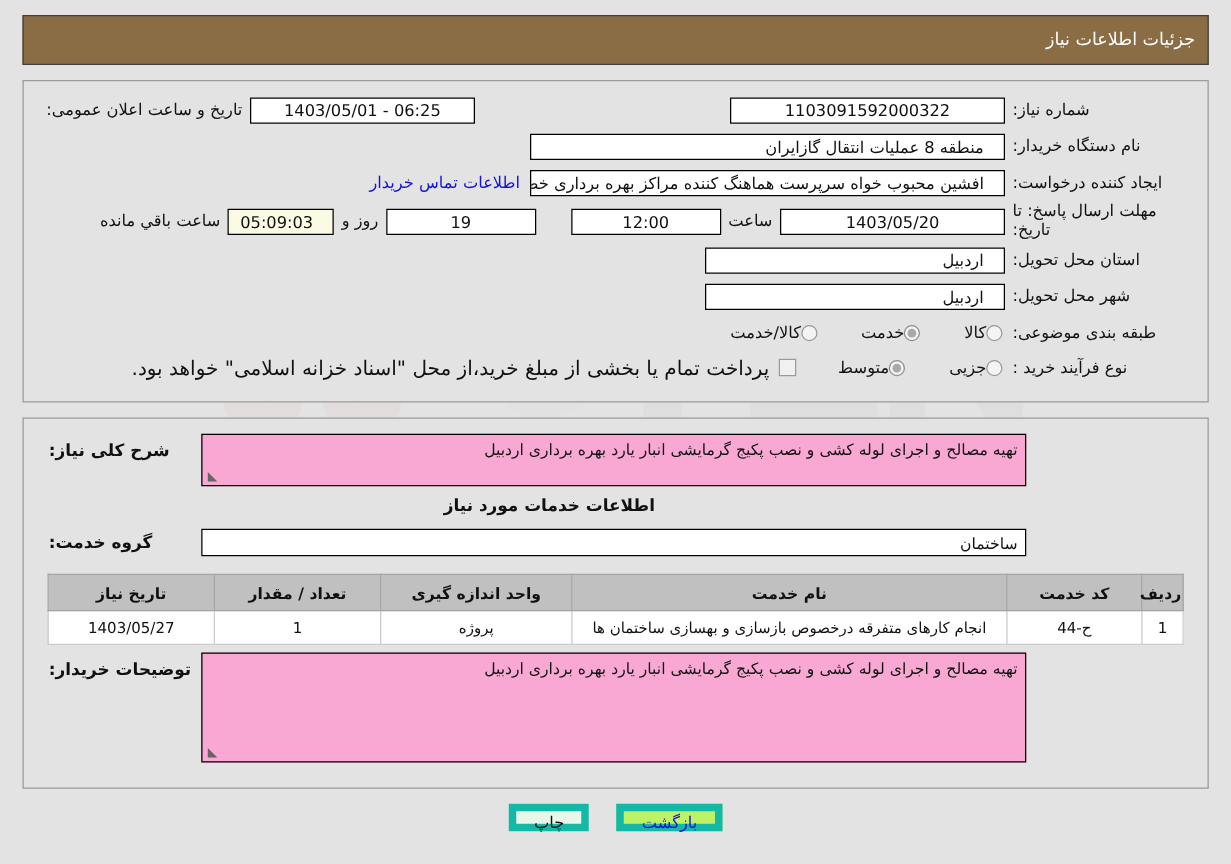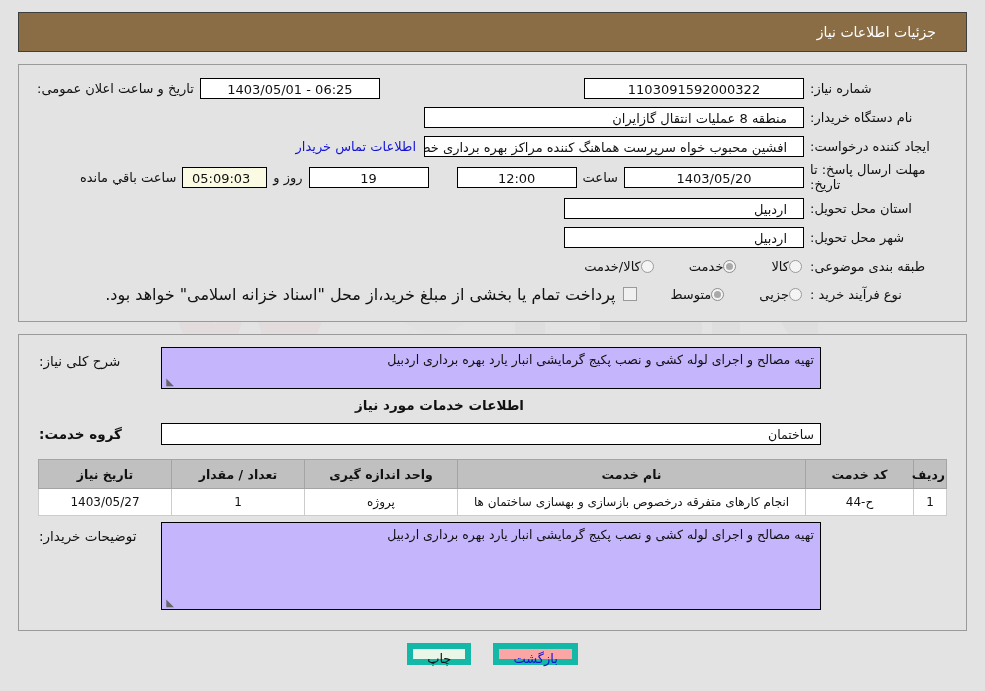--- a/index.html
+++ b/index.html
@@ -20,21 +20,21 @@
   
   .titlebar{
     margin:12px 18px 0 18px;
     height:40px;
     background:#8a6d45;
     border:1px solid #3f3f3f;
     display:flex;align-items:center;justify-content:flex-start;
     box-sizing:border-box;
   }
   .titlebar .t{
-    color:#ffffff;font-size:14px;padding-right:30px;letter-spacing:.2px;
+    color:#ffffff;font-size:14px;padding-right:10px;letter-spacing:.2px;
   }
 
   
   .panel{
     margin:12px 18px 0 18px;
     border:1px solid #9a9a9a;
     background:#e3e3e3;
     box-sizing:border-box;
     position:relative;
   }
@@ -100,25 +100,25 @@
   .cb{
     width:14px;height:14px;border:1px solid #9a9a9a;background:#f0f0f0;
     box-sizing:border-box;display:inline-block;
   }
   .note{font-size:16px;color:#111;margin-right:8px;white-space:nowrap;}
 
   
   .ta-row{display:flex;align-items:flex-start;margin-bottom:6px;}
   .ta-lbl{
     width:130px;flex:0 0 130px;text-align:left;padding-left:8px;
-    font-weight:normal;font-size:13.5px;color:#111;padding-top:6px;
+    font-weight:bold;font-size:13.5px;color:#111;padding-top:6px;
     box-sizing:border-box;
   }
   .ta{
-    border:1px solid #000;background:#c4b5fd;
+    border:1px solid #000;background:#f9a8d4;
     width:660px;height:42px;
     font-size:12.5px;color:#111;
     padding:4px 6px 0 6px;
     box-sizing:border-box;text-align:right;
     position:relative;overflow:hidden;
   }
   .ta.big{height:88px;}
   .grip{
     position:absolute;left:2px;bottom:1px;
     width:10px;height:10px;
@@ -170,21 +170,21 @@
     gap:22px;margin-top:12px;
   }
   .btn{
     border:6px solid #14b8a6;
     height:22px;line-height:20px;
     min-width:62px;padding:0 14px;
     font-size:13px;cursor:pointer;
     box-sizing:border-box;text-align:center;
   }
   .btn.print{background:#e9f7e9;color:#111;}
-  .btn.back{background:#fca5a5;color:#1313d6;}
+  .btn.back{background:#bef264;color:#1313d6;}
 </style>
 </head>
 <body>
 
 <div class="watermark">
   <svg width="985" height="250" viewBox="0 0 985 250" xmlns="http://www.w3.org/2000/svg">
     <g opacity="0.22">
       <path d="M150 120 L195 120 L215 205 L238 120 L262 120 L285 205 L305 120 L350 120 L310 235 L268 235 L250 175 L232 235 L190 235 Z" fill="#d9a2ae"></path>
       <path d="M470 95 L590 95 L590 118 L545 118 L545 215 L515 215 L515 118 L470 118 Z" fill="#b9b9b9"></path>
       <path d="M600 95 L700 95 L700 118 L630 118 L630 140 L690 140 L690 162 L630 162 L630 192 L702 192 L702 215 L600 215 Z" fill="#b9b9b9"></path>

